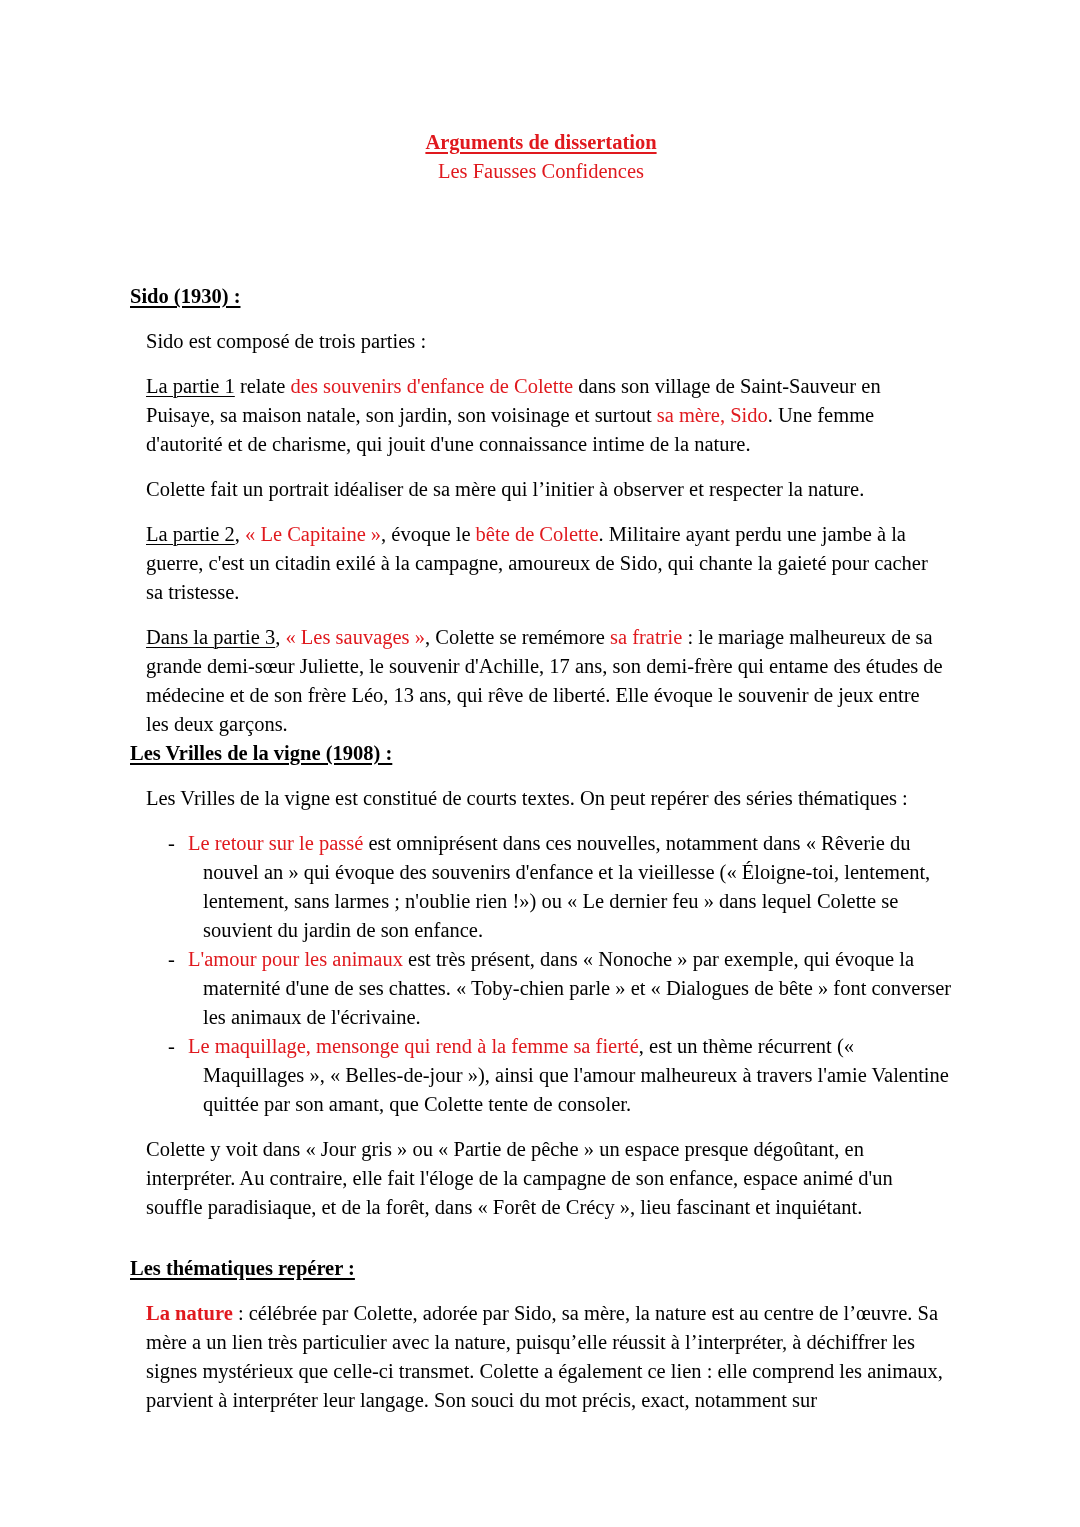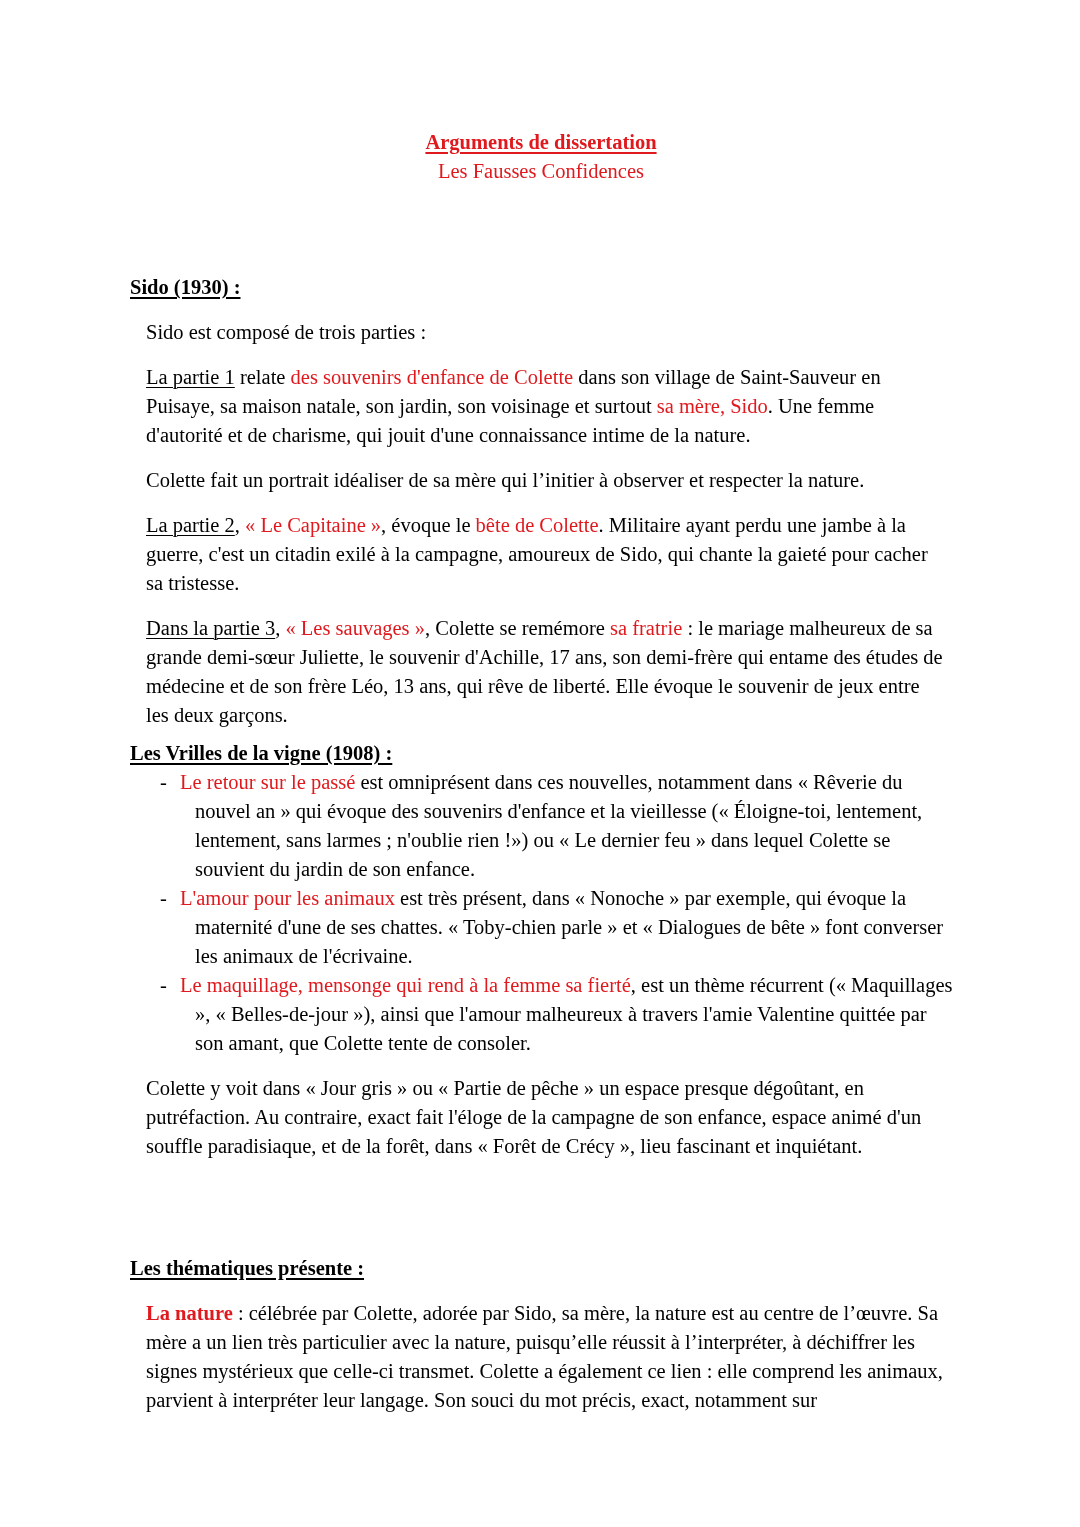--- a/index.html
+++ b/index.html
@@ -55,37 +55,37 @@
       font-weight: bold;
       text-decoration: underline;
       text-decoration-thickness: 2px;
       text-underline-offset: 3px;
     }
     .section p {
       margin: 16px;
     }
     ul.dash {
       list-style: none;
-      margin: 0;
+      margin: 8px;
       padding: 0;
     }
     ul.dash li {
       position: relative;
       padding-left: 65px;
       text-indent: -15px;
     }
     ul.dash li .dash-mark {
       display: inline-block;
       width: 15px;
       margin-left: -20px;
       margin-right: 5px;
       text-indent: 0;
     }
 
-    #sec-sido { top: 273px; }
+    #sec-sido { top: 282px; }
     #sec-vrilles { top: 739px; }
     #sec-themes { top: 1254px; }
   </style>
 </head>
 <body>
 
 <div class="title-block">
   <span class="doc-title">Arguments de dissertation</span>
   <span class="doc-subtitle">Les Fausses Confidences</span>
 </div>
@@ -94,24 +94,25 @@
   <h2>Sido (1930) :</h2>
   <p>Sido est composé de trois parties :</p>
   <p><span class="u">La partie 1</span><span> relate </span><span class="red">des souvenirs d'enfance de Colette</span><span> dans son village de Saint-Sauveur en Puisaye, sa maison natale, son jardin, son voisinage et surtout </span><span class="red">sa mère, Sido</span><span>. Une femme d'autorité et de charisme, qui jouit d'une connaissance intime de la nature.</span></p>
   <p>Colette fait un portrait idéaliser de sa mère qui l’initier à observer et respecter la nature.</p>
   <p><span class="u">La partie 2</span><span>, </span><span class="red">« Le Capitaine »</span><span>, évoque le </span><span class="red">bête de Colette</span><span>. Militaire ayant perdu une jambe à la guerre, c'est un citadin exilé à la campagne, amoureux de Sido, qui chante la gaieté pour cacher sa tristesse.</span></p>
   <p><span class="u">Dans la partie 3</span><span>, </span><span class="red">« Les sauvages »</span><span>, Colette se remémore </span><span class="red">sa fratrie</span><span> : le mariage malheureux de sa grande demi-sœur Juliette, le souvenir d'Achille, 17 ans, son demi-frère qui entame des études de médecine et de son frère Léo, 13 ans, qui rêve de liberté. Elle évoque le souvenir de jeux entre les deux garçons.</span></p>
 </section>
 
 <section class="section" id="sec-vrilles">
   <h2>Les Vrilles de la vigne (1908) :</h2>
+  <p>Les Vrilles de la vigne est constitué de courts textes. On peut repérer des séries thématiques :</p>
   <ul class="dash">
     <li><span class="dash-mark">-</span><span class="red">Le retour sur le passé</span><span> est omniprésent dans ces nouvelles, notamment dans « Rêverie du nouvel an » qui évoque des souvenirs d'enfance et la vieillesse (« Éloigne-toi, lentement, lentement, sans larmes ; n'oublie rien !») ou « Le dernier feu » dans lequel Colette se souvient du jardin de son enfance.</span></li>
     <li><span class="dash-mark">-</span><span class="red">L'amour pour les animaux</span><span> est très présent, dans « Nonoche » par exemple, qui évoque la maternité d'une de ses chattes. « Toby-chien parle » et « Dialogues de bête » font converser les animaux de l'écrivaine.</span></li>
     <li><span class="dash-mark">-</span><span class="red">Le maquillage, mensonge qui rend à la femme sa fierté</span><span>, est un thème récurrent (« Maquillages », « Belles-de-jour »), ainsi que l'amour malheureux à travers l'amie Valentine quittée par son amant, que Colette tente de consoler.</span></li>
   </ul>
-  <p>Colette y voit dans « Jour gris » ou « Partie de pêche » un espace presque dégoûtant, en putréfaction. Au contraire, exact fait l'éloge de la campagne de son enfance, espace animé d'un souffle paradisiaque, et de la forêt, dans « Forêt de Crécy », lieu fascinant et inquiétant.</p>
+  <p>Colette y voit dans « Jour gris » ou « Partie de pêche » un espace presque dégoûtant, en interpréter. Au contraire, elle fait l'éloge de la campagne de son enfance, espace animé d'un souffle paradisiaque, et de la forêt, dans « Forêt de Crécy », lieu fascinant et inquiétant.</p>
 </section>
 
 <section class="section" id="sec-themes">
-  <h2>Les thématiques présente :</h2>
+  <h2>Les thématiques repérer :</h2>
   <p><span class="red b">La nature</span><span> : célébrée par Colette, adorée par Sido, sa mère, la nature est au centre de l’œuvre. Sa mère a un lien très particulier avec la nature, puisqu’elle réussit à l’interpréter, à déchiffrer les signes mystérieux que celle-ci transmet. Colette a également ce lien : elle comprend les animaux, parvient à interpréter leur langage. Son souci du mot précis, exact, notamment sur</span></p>
 </section>
 
 </body></html>

